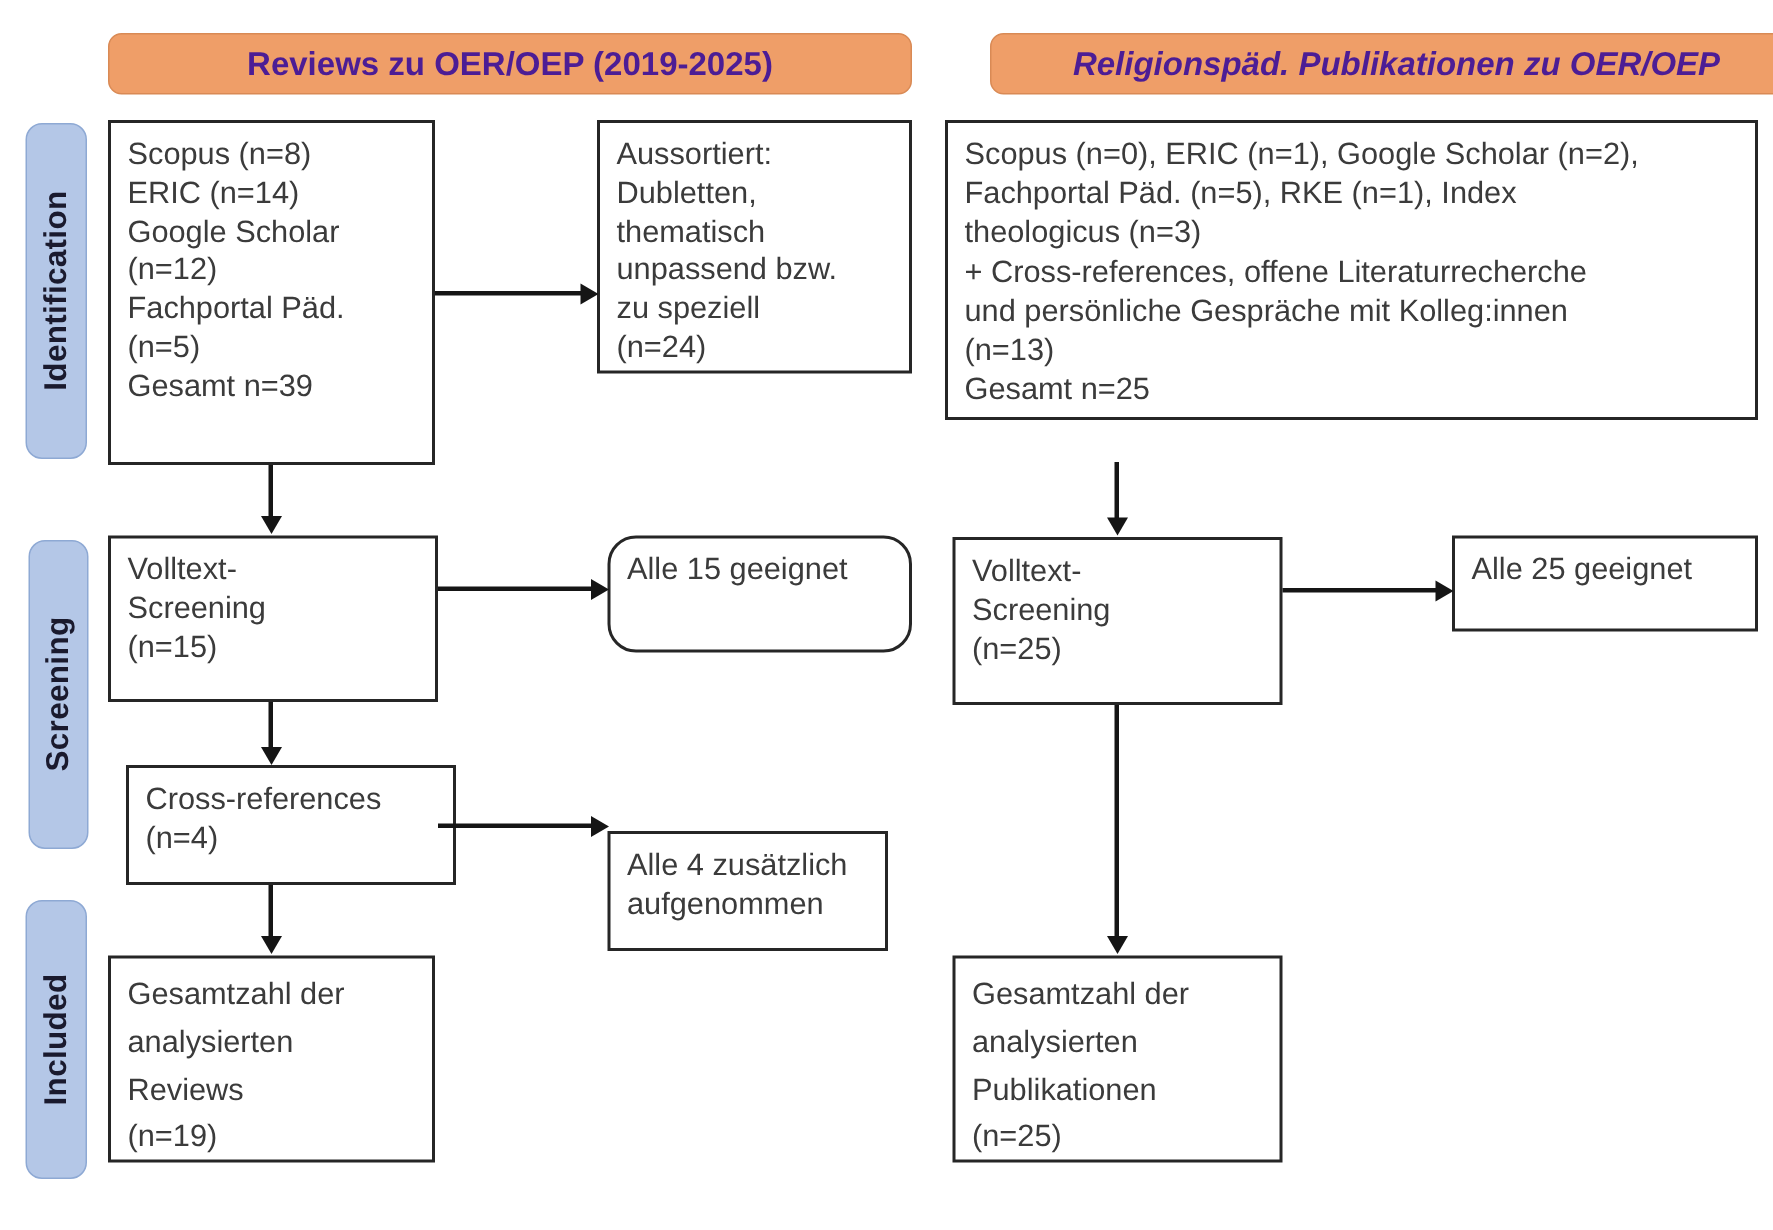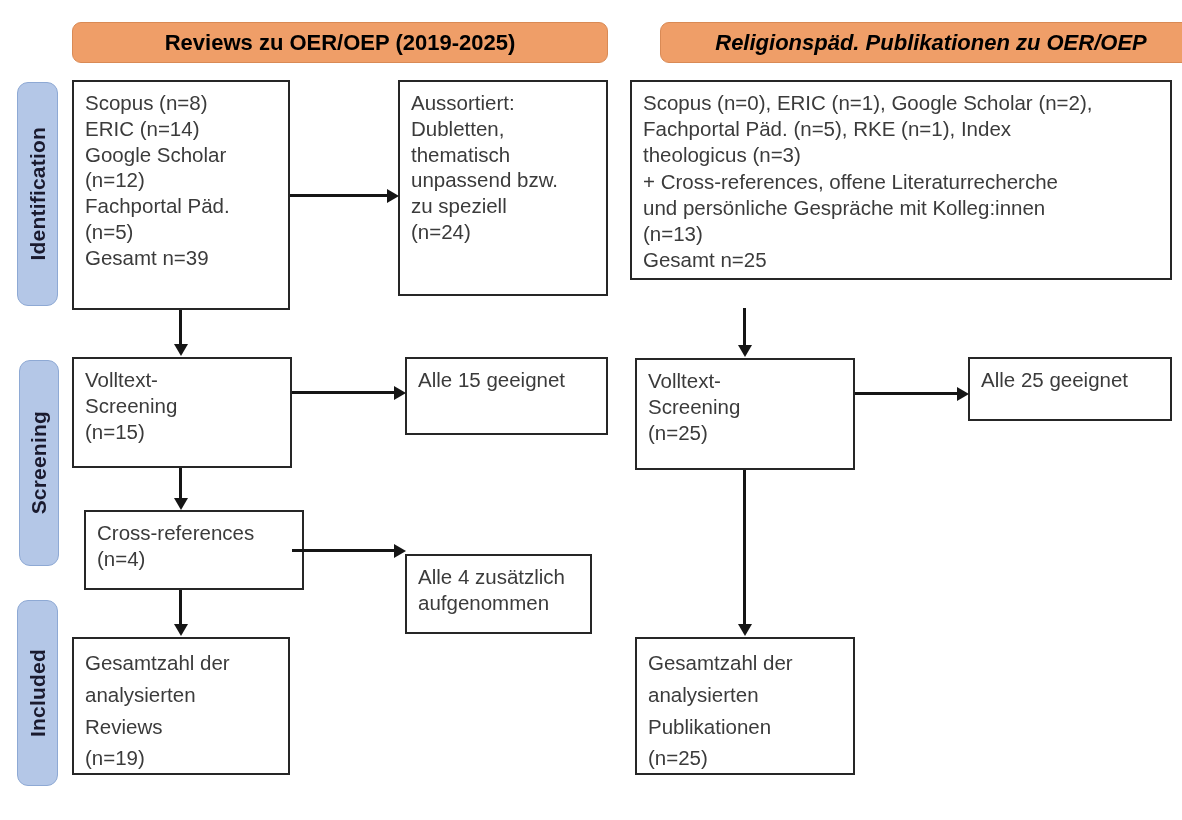--- a/index.html
+++ b/index.html
@@ -43,21 +43,21 @@
     background: #ef9e68;
     border: 1.5px solid #d98a55;
     border-radius: 9px;
     display: flex;
     align-items: center;
     justify-content: center;
   }
   .col-header .hdr-label {
     font-size: 22px;
     font-weight: bold;
-    color: #000000;
+    color: #4c1d95;
     white-space: nowrap;
   }
 
   
   .flow-box {
     background: #ffffff;
     border: 2.5px solid #262626;
     padding: 8px 9px 20px 11px;
   }
   .flow-box .box-text {
@@ -114,36 +114,36 @@
   <div class="abs flow-box tight" style="left:72px; top:80px; width:218px; height:230px;">
     <div class="box-text">Scopus (n=8)
 ERIC (n=14)
 Google Scholar
 (n=12)
 Fachportal Päd.
 (n=5)
 Gesamt n=39</div>
   </div>
 
-  <div class="abs flow-box tight" style="left:398px; top:80px; width:210px; height:216px;">
+  <div class="abs flow-box tight" style="left:398px; top:80px; width:210px; height:169px;">
     <div class="box-text">Aussortiert:
 Dubletten,
 thematisch
 unpassend bzw.
 zu speziell
 (n=24)</div>
   </div>
 
   <div class="abs flow-box tight" style="left:72px; top:357px; width:220px; height:111px;">
     <div class="box-text">Volltext-
 Screening
 (n=15)</div>
   </div>
 
-  <div class="abs flow-box" style="left:405px; top:357px; width:203px; height:78px;">
+  <div class="abs flow-box" style="left:405px; top:357px; width:203px; height:78px;border-radius:19px;">
     <div class="box-text">Alle 15 geeignet</div>
   </div>
 
   <div class="abs flow-box tight" style="left:84px; top:510px; width:220px; height:80px;">
     <div class="box-text">Cross-references
 (n=4)</div>
   </div>
 
   <div class="abs flow-box tight" style="left:405px; top:510px; width:187px; height:80px;margin-top:44px;">
     <div class="box-text">Alle 4 zusätzlich

